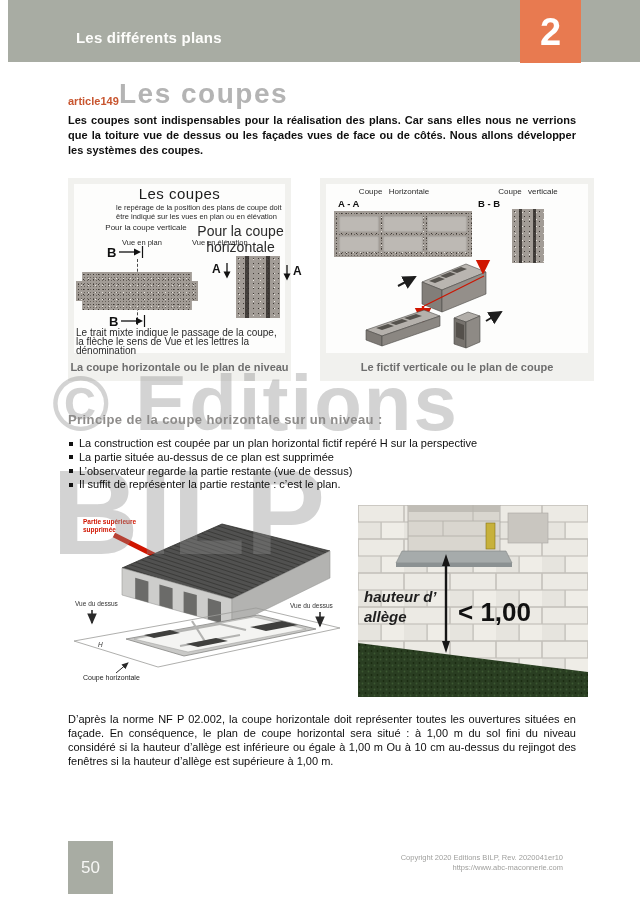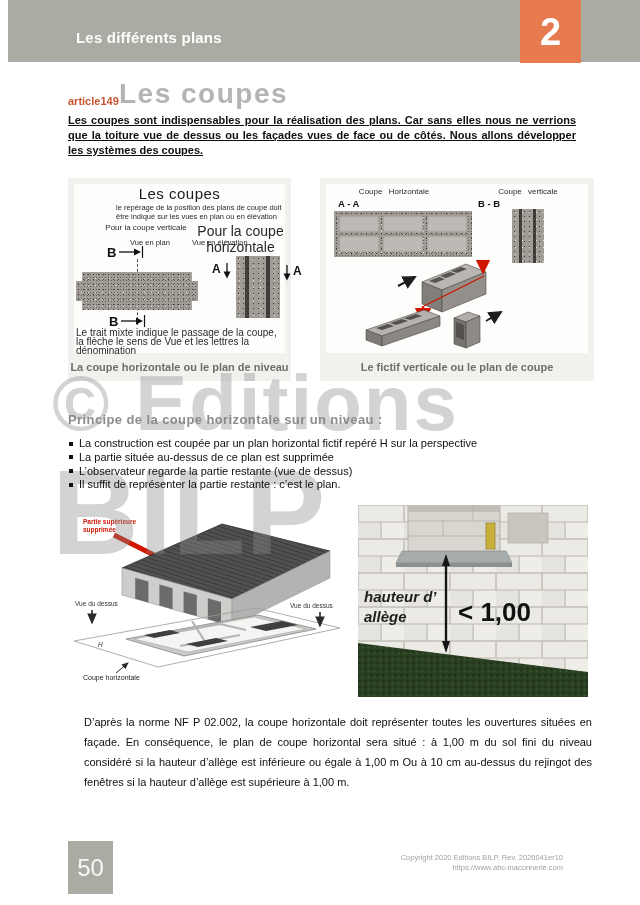--- a/index.html
+++ b/index.html
@@ -9,35 +9,35 @@
 
   
   .topbar { position:absolute; left:0; top:0; width:640px; height:62px; background:#a8aca3;margin-left:8px; }
   .topbar-title { position:absolute; left:68px; top:29px; font-size:15px; font-weight:700; color:#fdfdfb; letter-spacing:.2px; }
   .chapter-num { position:absolute; left:512px; top:0; width:61px; height:63px; background:#e87a50; display:flex; align-items:center; justify-content:center; }
   .chapter-num span { color:#fff; font-size:38px; font-weight:700; line-height:1; }
 
   
   .article-tag { position:absolute; left:68px; top:95px; font-size:11px; font-weight:700; color:#c8552f; z-index:4; }
   .article-title { position:absolute; left:119px; top:78px; font-size:28px; font-weight:700; color:#b4b4b4; letter-spacing:1.5px; z-index:4; }
-  .intro { position:absolute; left:68px; top:113px; width:508px; font-size:11px; font-weight:700; line-height:15px; text-align:justify; color:#0f0f0f; z-index:4;text-decoration:underline; }
+  .intro { position:absolute; left:68px; top:113px; width:508px; font-size:11px; font-weight:700; line-height:15px; text-align:justify; color:#0f0f0f; z-index:4; }
 
   
   .panel { position:absolute; top:178px; height:203px; background:#f1f1ee; }
   .panel--left  { left:68px;  width:223px; }
   .panel--right { left:320px; width:274px; }
   .panel-inner { position:absolute; left:6px; top:6px; right:6px; height:169px; background:#fdfdfc; }
   .panel-caption { position:absolute; left:0; right:0; bottom:8px; text-align:center; font-size:11px; font-weight:700; color:#6e6e6e; }
 
   
   .f1-title { position:absolute; left:0; right:0; top:1px; text-align:center; font-size:15px; color:#1c1c1c; letter-spacing:.5px; }
   .f1-sub   { position:absolute; left:3px; right:2px; top:19px; font-size:7.5px; line-height:9px; color:#2a2a2a;margin-left:39px; }
   .f1-colhead-l { position:absolute; left:0; width:144px; top:39px; text-align:center; font-size:8px; color:#2a2a2a; }
   .f1-colhead-r { position:absolute; left:118px; right:-4px; top:39px; text-align:center; font-size:14px; color:#2a2a2a; }
-  .f1-colsub-l  { position:absolute; left:16px; width:120px; top:54px; text-align:center; font-size:7.5px; color:#2a2a2a; }
+  .f1-colsub-l  { position:absolute; left:8px; width:120px; top:54px; text-align:center; font-size:7.5px; color:#2a2a2a; }
   .f1-colsub-r  { position:absolute; left:118px; right:-4px; top:54px; text-align:left; font-size:7.5px; color:#2a2a2a; }
   .f1-note  { position:absolute; left:2px; right:0; top:144px; font-size:10px; line-height:9px; color:#2a2a2a; }
 
   .speckle {
     background-color:#a29c96;
     background-image:
       radial-gradient(circle, rgba(56,51,46,.95) .8px, transparent .95px),
       radial-gradient(circle, rgba(233,229,223,.95) .8px, transparent .95px),
       radial-gradient(circle, rgba(92,86,80,.85) .7px, transparent .85px);
     background-size:5px 5px, 7px 7px, 3px 3px;
@@ -87,25 +87,25 @@
   .principle-heading { position:absolute; left:68px; top:412px; font-size:13px; font-weight:700; color:#8e8c8a; letter-spacing:.4px; z-index:2; }
   .bullets { position:absolute; left:68px; top:437px; width:508px; list-style:none; z-index:4; }
   .bullets li { position:relative; padding-left:11px; font-size:11px; line-height:13px; color:#0f0f0f; margin-bottom:.8px; }
   .bullets li::before { content:""; position:absolute; left:1px; top:4.5px; width:4px; height:4px; background:#111; }
 
   
   .fig-house { position:absolute; left:70px; top:511px; width:275px; height:178px; }
   .fig-wall  { position:absolute; left:358px; top:505px; width:190px; height:192px; }
 
   
-  .norm { position:absolute; left:84px; top:712px; width:508px; font-size:11px; line-height:20px; text-align:justify; color:#0f0f0f; z-index:4; }
+  .norm { position:absolute; left:68px; top:712px; width:508px; font-size:11px; line-height:14px; text-align:justify; color:#0f0f0f; z-index:4; }
 
   
   .pagenum-box { position:absolute; left:68px; top:841px; width:45px; height:53px; background:#a8aca3; display:flex; align-items:center; justify-content:center; z-index:4; }
-  .pagenum-box span { color:#f7f7f5; font-size:24px; }
+  .pagenum-box span { color:#f7f7f5; font-size:17px; }
   .copyright { position:absolute; right:77px; top:853px; text-align:right; font-size:7.5px; line-height:10px; color:#a0a09e; z-index:4; }
 </style>
 </head>
 <body>
 
 <div class="page">
 
   <header class="topbar">
     <span class="topbar-title">Les différents plans</span>
     <div class="chapter-num">

